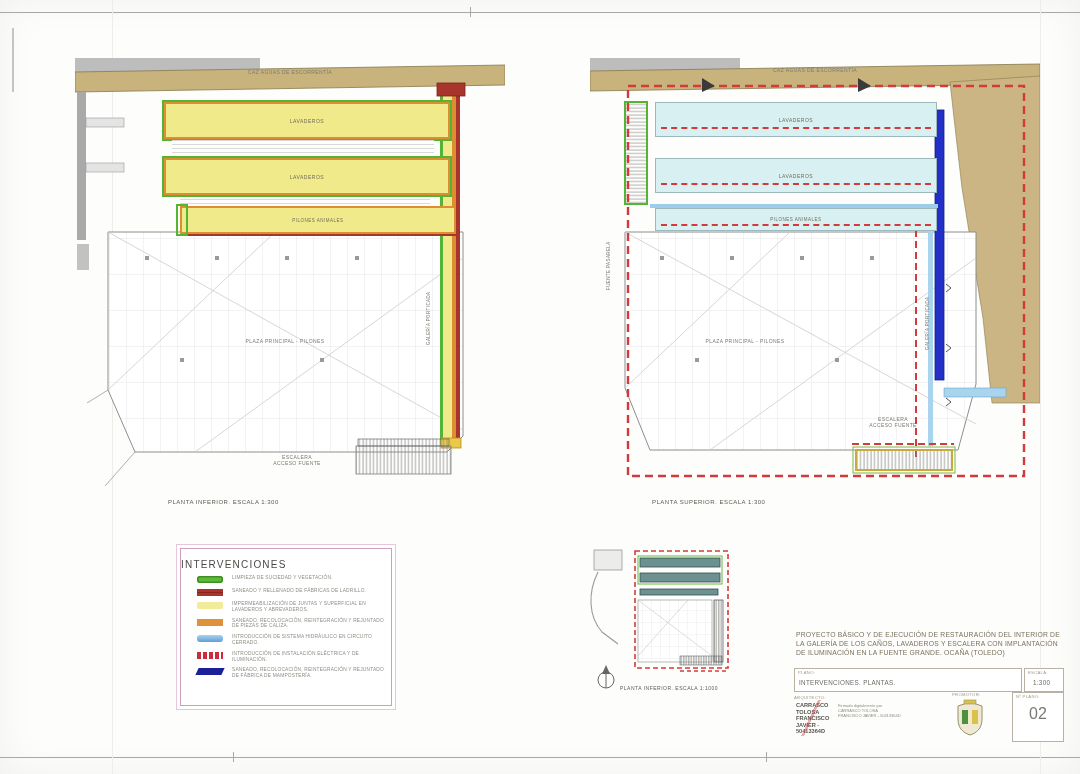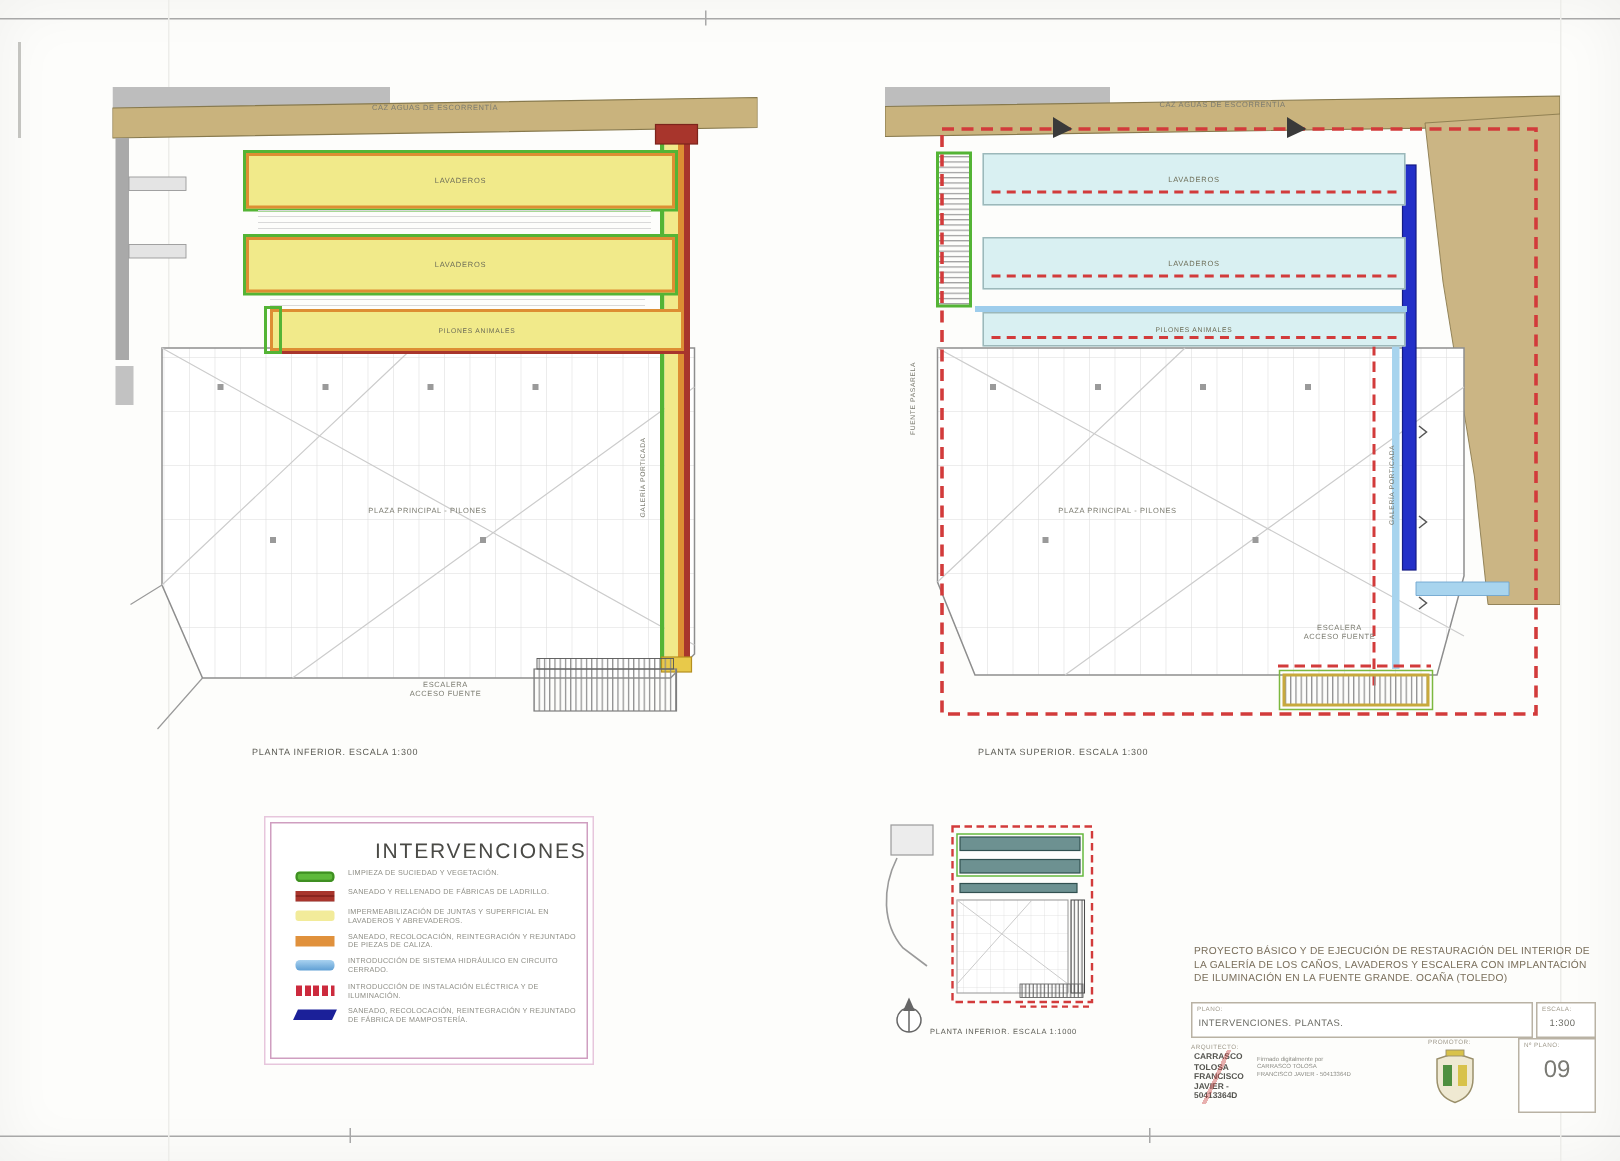--- a/index.html
+++ b/index.html
@@ -17,21 +17,21 @@
   .bar-y3{position:absolute;background:#f1ea8a;border:2px solid #dd8e33;box-shadow:0 2px 0 0 #a8352c;
          display:flex;align-items:center;justify-content:center;}
   .bar-lbl{font-size:5px;color:#6e6e58;letter-spacing:.5px;}
   
   .bar-c{position:absolute;background:#d9f0f2;border:1px solid #9cb8ba;display:flex;align-items:center;justify-content:center;}
   .rdash{position:absolute;left:5px;right:5px;bottom:7px;border-top:2.2px dashed #d23b3b;}
   .benches{position:absolute;background:repeating-linear-gradient(0deg,#d9d9d9 0 1px,transparent 1px 4px);}
   
   .legend{position:absolute;left:180px;top:548px;width:210px;height:156px;background:#fff;
           border:1px solid #cf9ec0;box-shadow:0 0 0 3px #fff,0 0 0 4px #e7c6dc;}
-  .legend-title{margin:10px 0 4px 0;text-align:right;font-size:14px;letter-spacing:1.2px;color:#4a4a46;}
+  .legend-title{margin:10px 0 4px 0;text-align:left;font-size:10px;letter-spacing:1.2px;color:#4a4a46;}
   .litem{display:flex;gap:9px;margin:5px 0 0 16px;}
   .swatch{width:26px;height:7px;flex:0 0 26px;margin-top:1px;}
   .ltext{width:152px;font-size:4.8px;line-height:5.8px;color:#8d8d85;letter-spacing:.2px;}
   
   .tb-title{position:absolute;left:796px;top:630px;width:266px;font-size:6.8px;line-height:9px;
             color:#7a6f5c;letter-spacing:.2px;}
   .tb-box{position:absolute;border:1px solid #b9b2a4;background:#fff;}
   .tb-mini{position:absolute;font-size:4.2px;color:#a09a8c;letter-spacing:.3px;white-space:nowrap;}
   .tb-val{position:absolute;font-size:6.3px;color:#6b6b64;letter-spacing:.3px;white-space:nowrap;}
   .frameline{position:absolute;background:#a8a8a8;}
@@ -258,16 +258,16 @@
   <span class="tb-mini" style="left:952px;top:692px">PROMOTOR:</span>
   <svg class="abs" style="left:955px;top:699px" width="30" height="38" viewBox="0 0 30 38">
     <path d="M15,3 L27,7 V20 C27,30 21,34 15,36 C9,34 3,30 3,20 V7 Z" fill="#efe9d2" stroke="#9a8f6a" stroke-width="1"></path>
     <rect x="7" y="11" width="6" height="14" fill="#4f8f3f"></rect>
     <rect x="17" y="11" width="6" height="14" fill="#d8c24a"></rect>
     <rect x="9" y="1" width="12" height="4" fill="#d8c24a" stroke="#9a8f6a" stroke-width="0.6"></rect>
   </svg>
 
   <div class="tb-box" style="left:1012px;top:692px;width:50px;height:48px">
     <span class="tb-mini" style="left:3px;top:1px">Nº PLANO:</span>
-    <span class="abs" style="left:0;top:12px;width:50px;text-align:center;font-size:16px;color:#7a7a74">09</span>
+    <span class="abs" style="left:0;top:12px;width:50px;text-align:center;font-size:16px;color:#7a7a74">02</span>
   </div>
 
 </div>
 
 </body></html>

